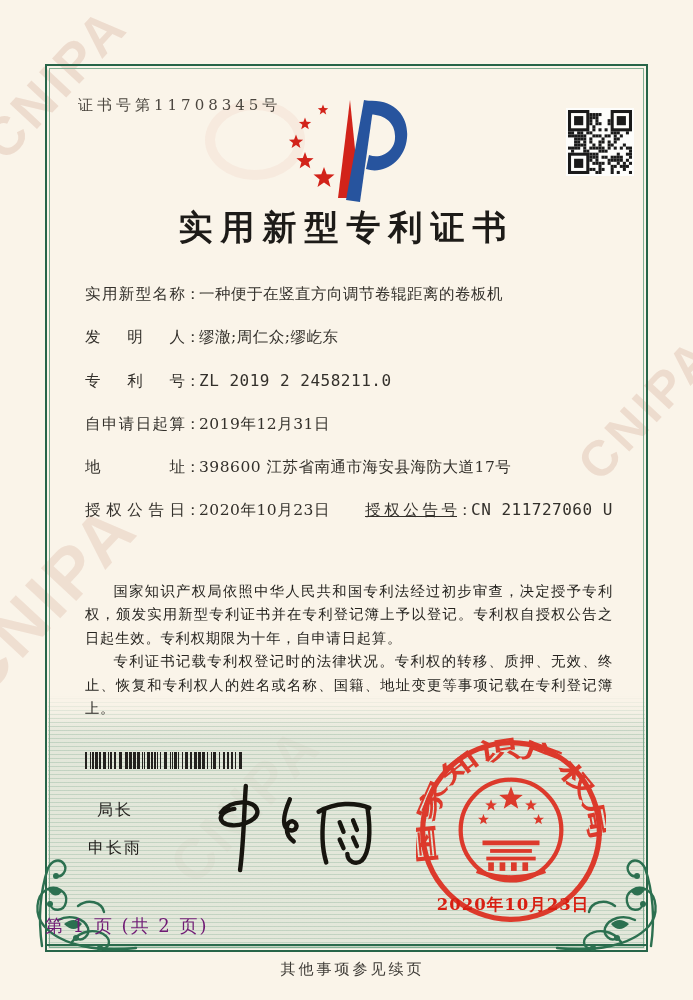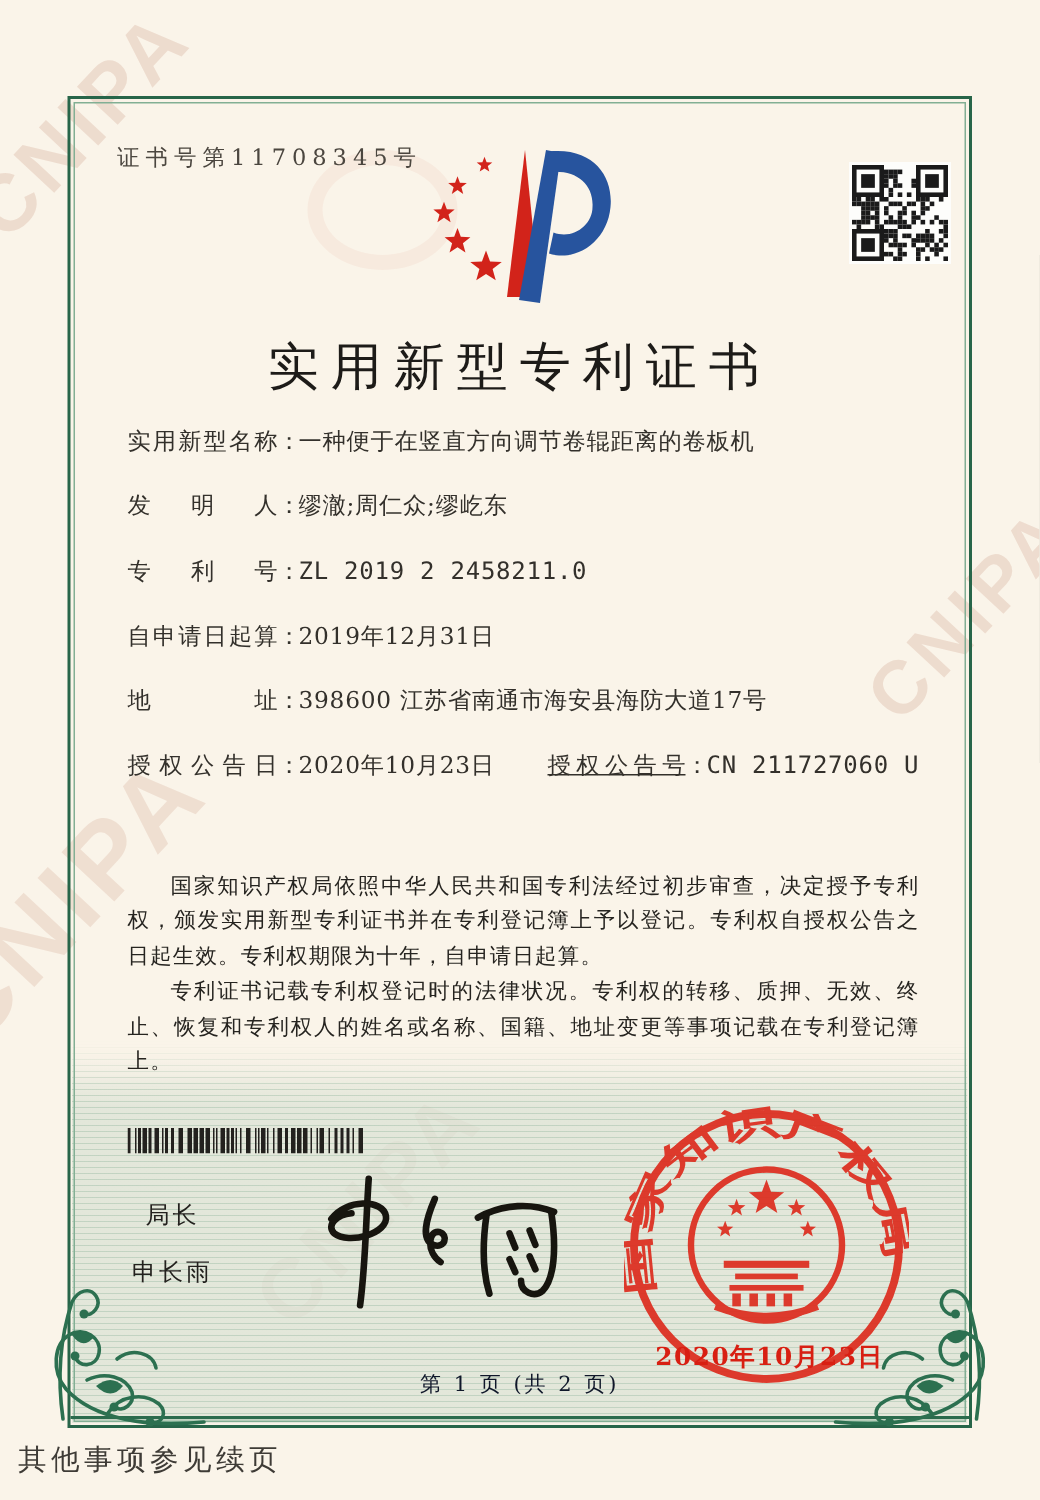--- a/index.html
+++ b/index.html
@@ -44,22 +44,22 @@
             mask-image:linear-gradient(to bottom, transparent, #000 12%);
   }
   .flourish { position:absolute; z-index:3; }
   .flourish.bl { left:28px; top:856px; }
   .flourish.br { right:28px; top:856px; transform:scaleX(-1); }
   
   .cert-no { position:absolute; left:78px; top:96px; z-index:3;
     font-size:15px; letter-spacing:4px; color:#4b463f; }
   .logo { position:absolute; left:282px; top:98px; z-index:3; }
   .qr { position:absolute; left:566px; top:108px; z-index:3; background:#fdfdfb; padding:2px; }
-  .title { position:absolute; left:0; right:0; top:222px; z-index:3;
-    text-align:center; font-size:34px; font-weight:normal; letter-spacing:8px; color:#1d1b18; }
+  .title { position:absolute; left:0; right:0; top:205px; z-index:3;
+    text-align:center; font-size:34px; font-weight:bold; letter-spacing:8px; color:#1d1b18; }
   
   .fields { position:absolute; left:85px; top:284px; width:530px; z-index:3;
     font-size:15.5px; color:#33302b; }
   .row { height:43.3px; white-space:nowrap; }
   .row .lab { display:inline-block; width:100px; text-align:justify; text-align-last:justify; }
   .row .colon { display:inline-block; width:14px; }
   .row .val { letter-spacing:.5px; }
   .val-mono { font-family:"DejaVu Sans Mono","Liberation Mono",monospace; font-size:16px; letter-spacing:1px;margin-top:16px; }
   .row .lab2 { display:inline-block; width:92px; text-align:justify; text-align-last:justify;text-decoration:underline; }
   .grp2 { display:inline-block; margin-left:0; }
@@ -73,23 +73,23 @@
   .director { position:absolute; left:88px; top:800px; z-index:3; font-size:16px;
     color:#23211e; letter-spacing:2px;text-align:center; }
   .director div { margin-bottom:17px; }
   .signature { position:absolute; left:196px; top:778px; z-index:4; }
   
   .seal { position:absolute; left:416px; top:736px; z-index:4; opacity:.92; }
   .seal-date { position:absolute; left:418px; top:894px; width:190px; z-index:5;
     text-align:center; font-size:16.5px; font-weight:bold; color:#d81f12; letter-spacing:1px; }
   
   .page-info { position:absolute; left:45px; right:45px; top:914px; z-index:3;
-    text-align:center; font-size:14px; letter-spacing:2px; color:#0f172a; }
+    font-size:18px; letter-spacing:2px; color:#701a75; }
   .continuation { position:absolute; left:0; right:0; top:960px; z-index:3;
-    font-size:19px; letter-spacing:3px; color:#3e3b36;padding-left:12px; }
+    text-align:center; font-size:15px; letter-spacing:3px; color:#3e3b36;padding-left:12px; }
 </style>
 </head>
 <body>
 
 <div class="page">
 
   <div class="wm wm1">CNIPA</div>
   <div class="wm wm2">CNIPA</div>
   <div class="wm wm3">CNIPA</div>
   <div class="wm wm4">CNIPA</div>

